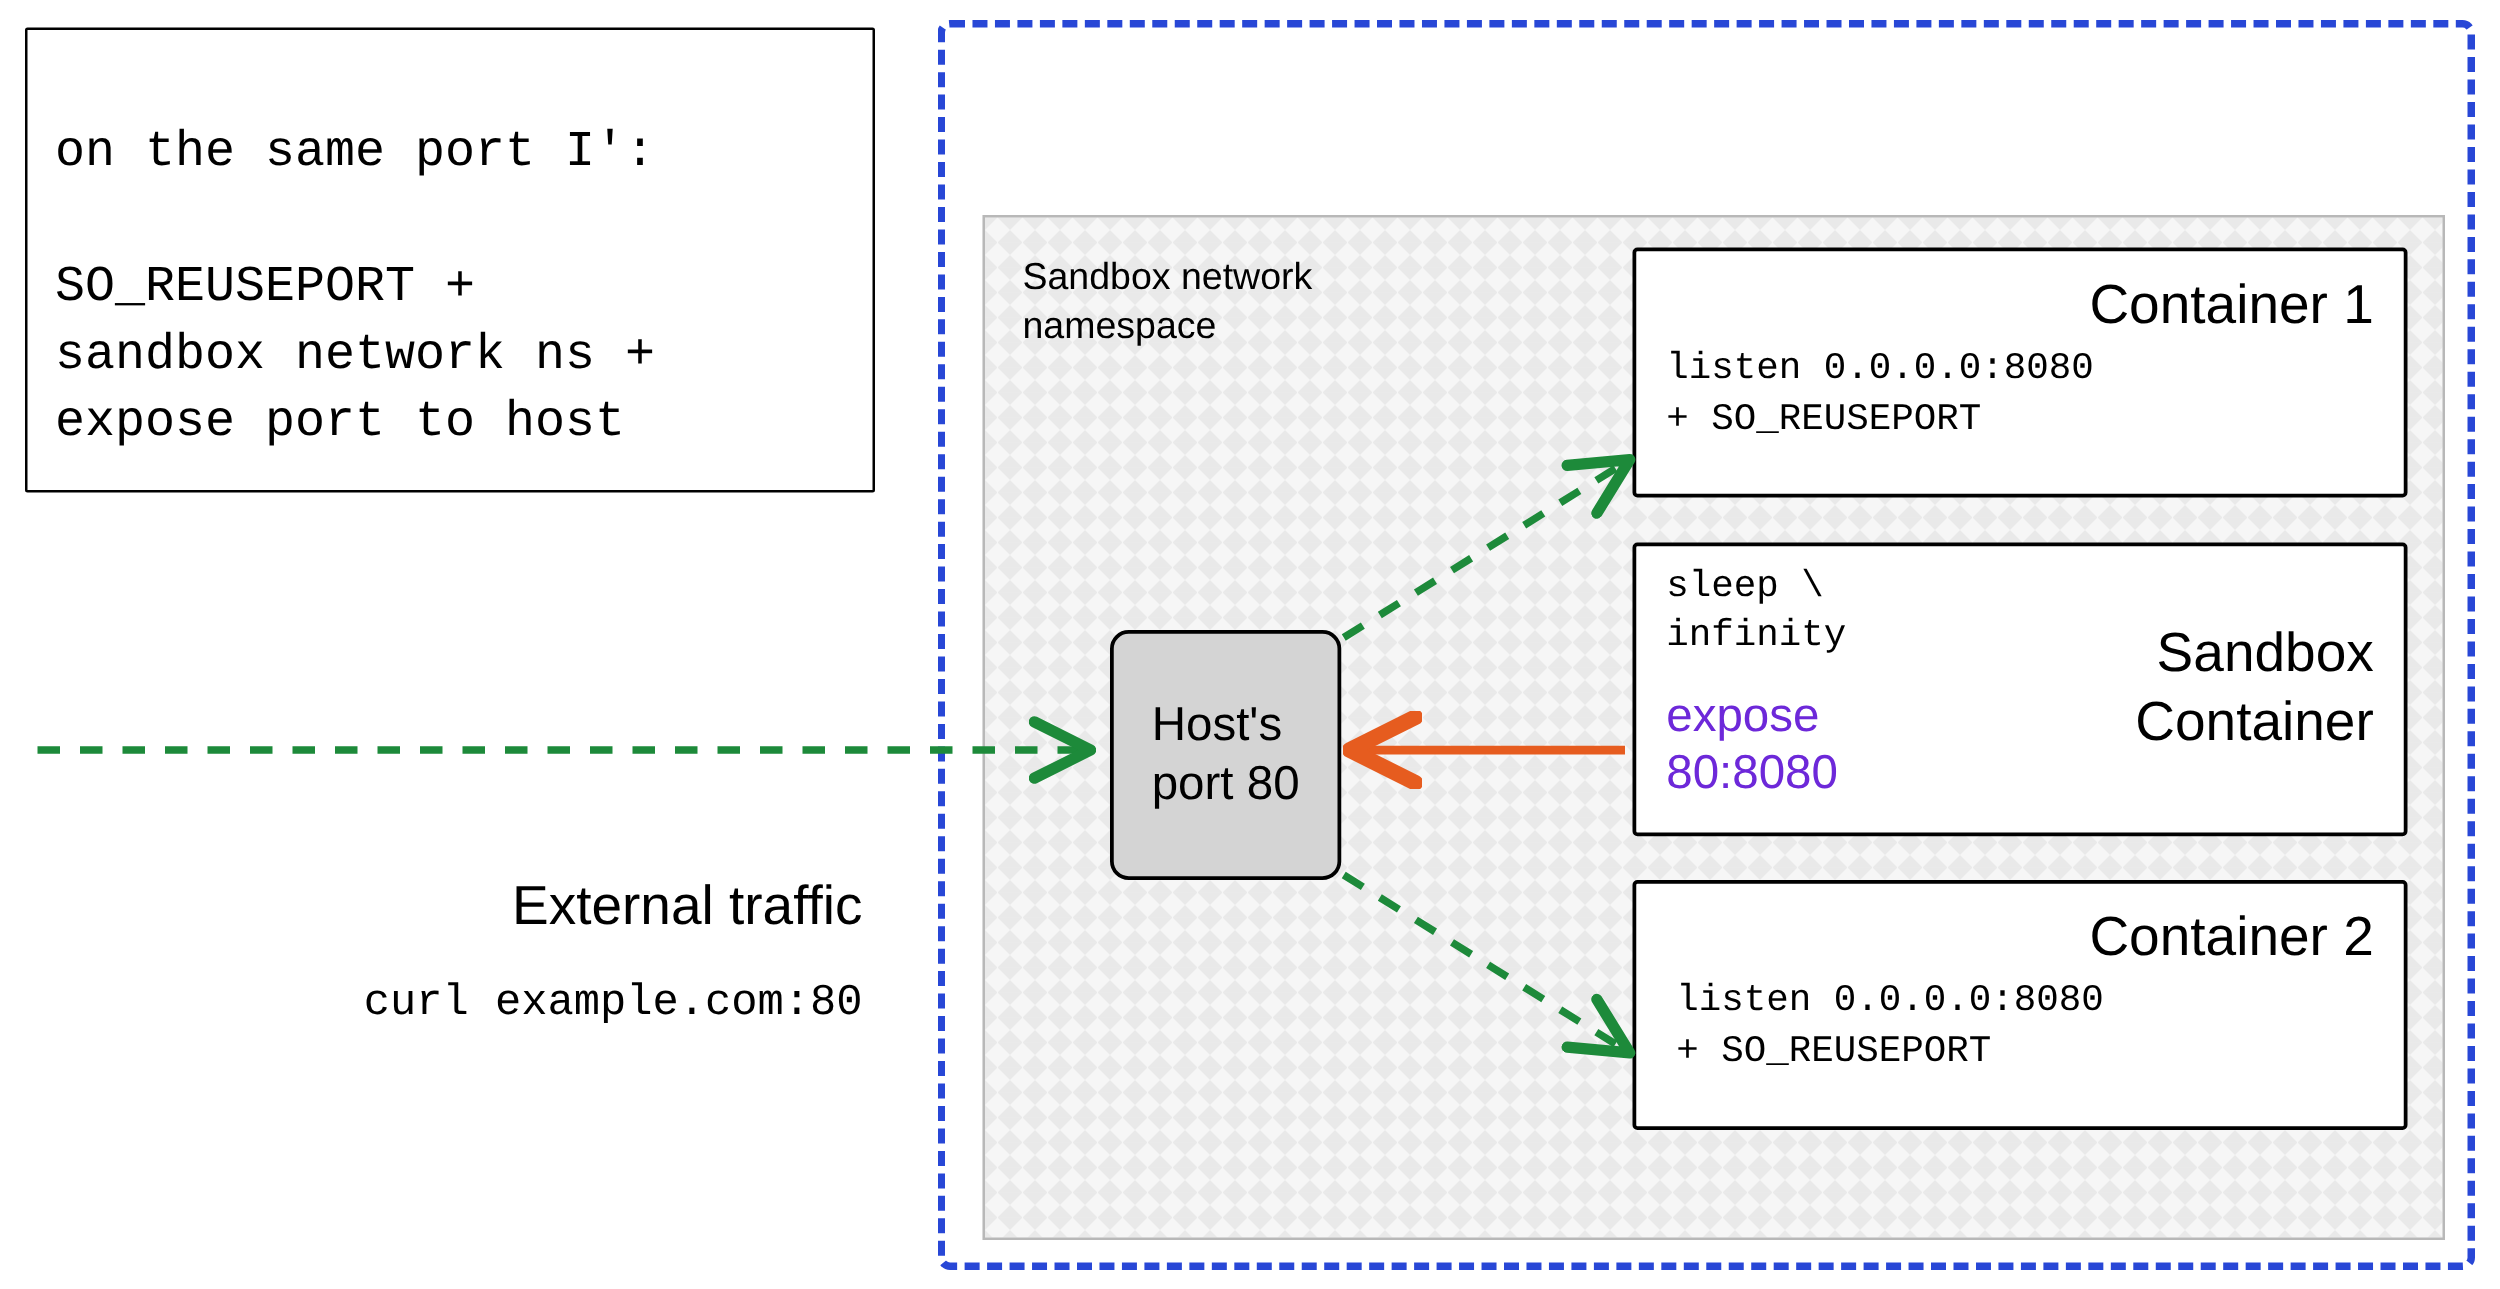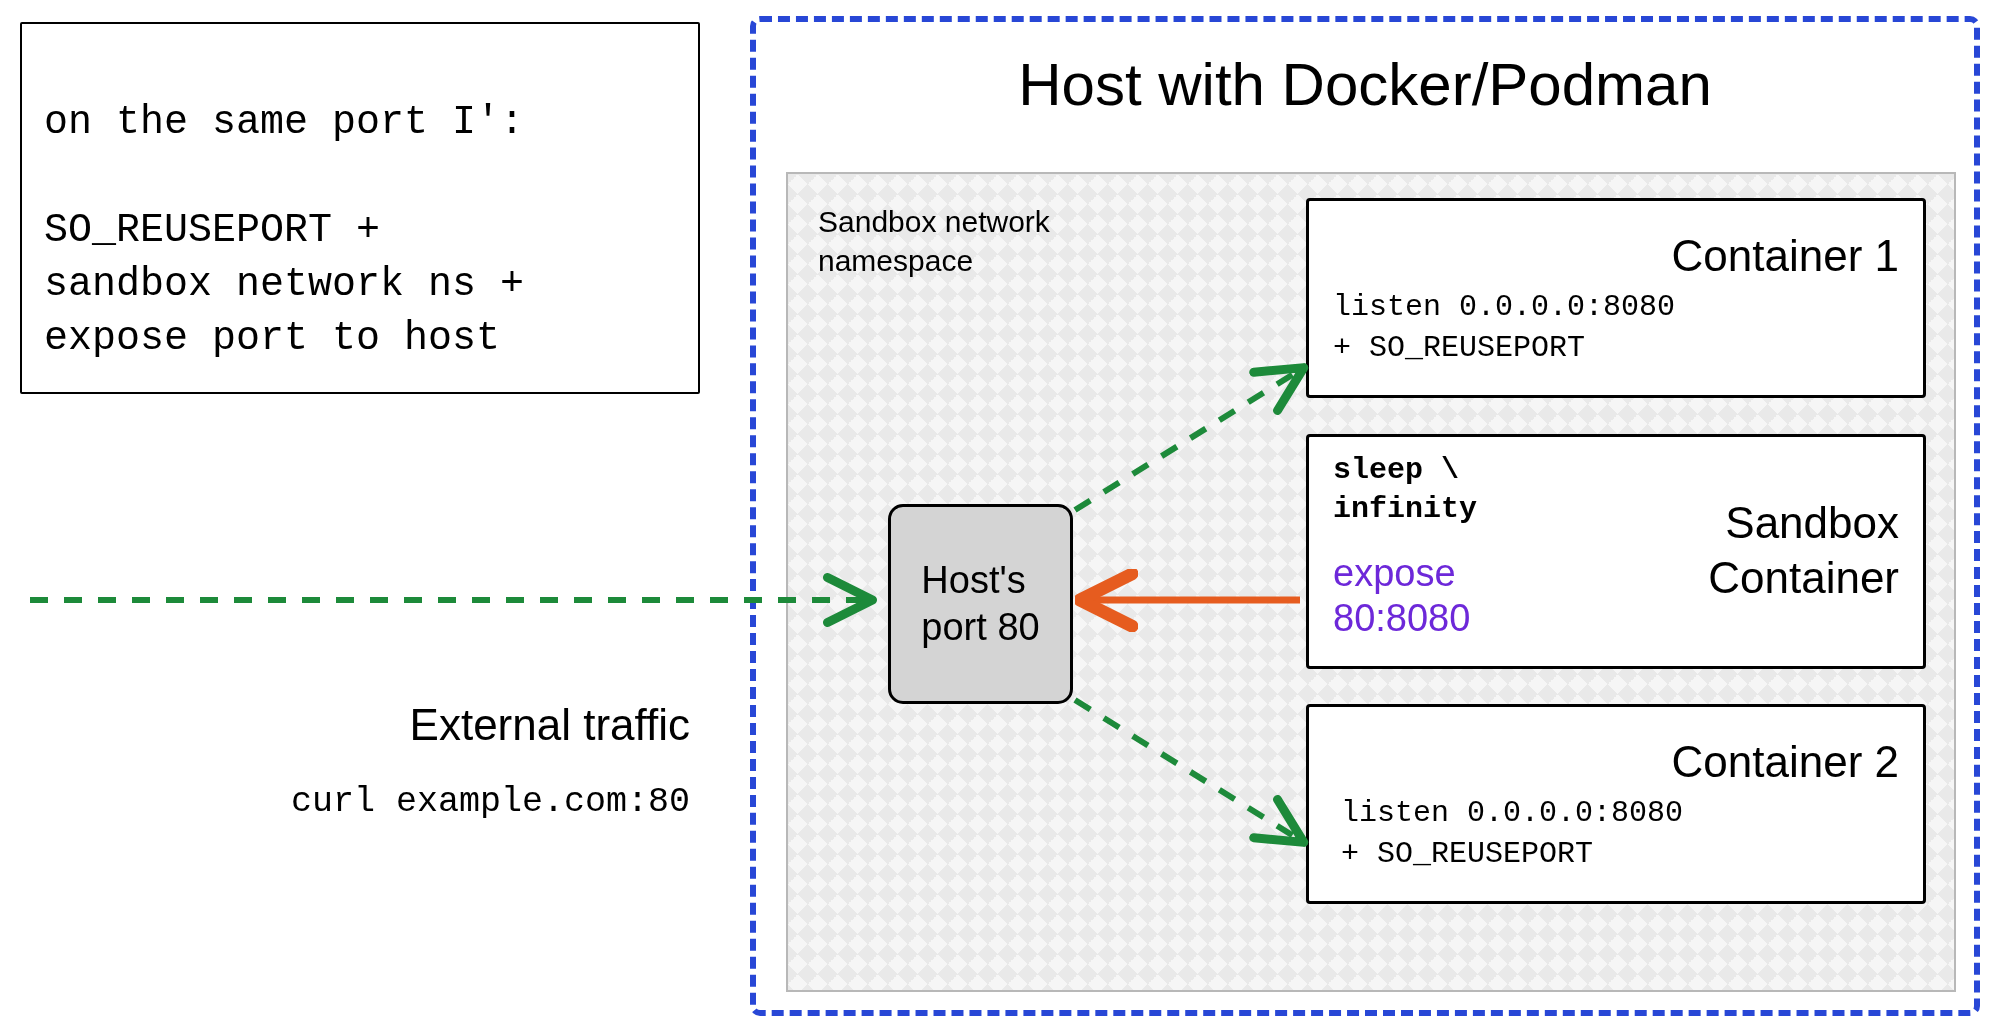--- a/index.html
+++ b/index.html
@@ -106,21 +106,21 @@
     right: 28px;
     width: 620px;
     border: 3px solid #000;
     border-radius: 4px;
     background: #ffffff;
     padding: 14px 24px 18px 24px;
   }
   .container-title {
     font-size: 44px;
     text-align: right;
-    margin: 16px 0 6px 0;
+    margin: 4px 0 6px 0;
   }
   .container-body {
     font-size: 30px;
     line-height: 1.35;
   }
   #c1 { top: 24px; height: 200px; }
   #cs { top: 260px; height: 235px; }
   #c2 { top: 530px; height: 200px; padding-left: 32px; }
 
   
@@ -140,21 +140,21 @@
   .sandbox-right {
     flex: 1;
     display: flex;
     flex-direction: column;
     justify-content: center;
     align-items: flex-end;
     font-size: 44px;
     line-height: 1.25;
     text-align: right;
   }
-  .sleep { font-size: 30px; line-height: 1.3; font-weight: bold; }
+  .sleep { font-size: 30px; line-height: 1.3; }
   .expose { color: #6d28d9; font-size: 38px; line-height: 1.2; }
 
   
   svg.arrows {
     position: absolute;
     left: 0;
     top: 0;
     width: 2000px;
     height: 1031px;
     pointer-events: none;
@@ -170,21 +170,20 @@
   <span>sandbox network ns +</span><br>
   <span>expose port to host</span>
 </div>
 
 <div class="external-block">
   <div class="external-label hand">External traffic</div>
   <div class="external-cmd mono">curl example.com:80</div>
 </div>
 
 <div class="host-box">
-  <div class="host-title hand">Host with Docker/Podman</div>
 
   <div class="sandbox-box">
     <div class="sandbox-label hand">
       <span>Sandbox network</span><br>
       <span>namespace</span>
     </div>
 
     <div class="port-box hand">
       <div>
         <span>Host's</span><br>

